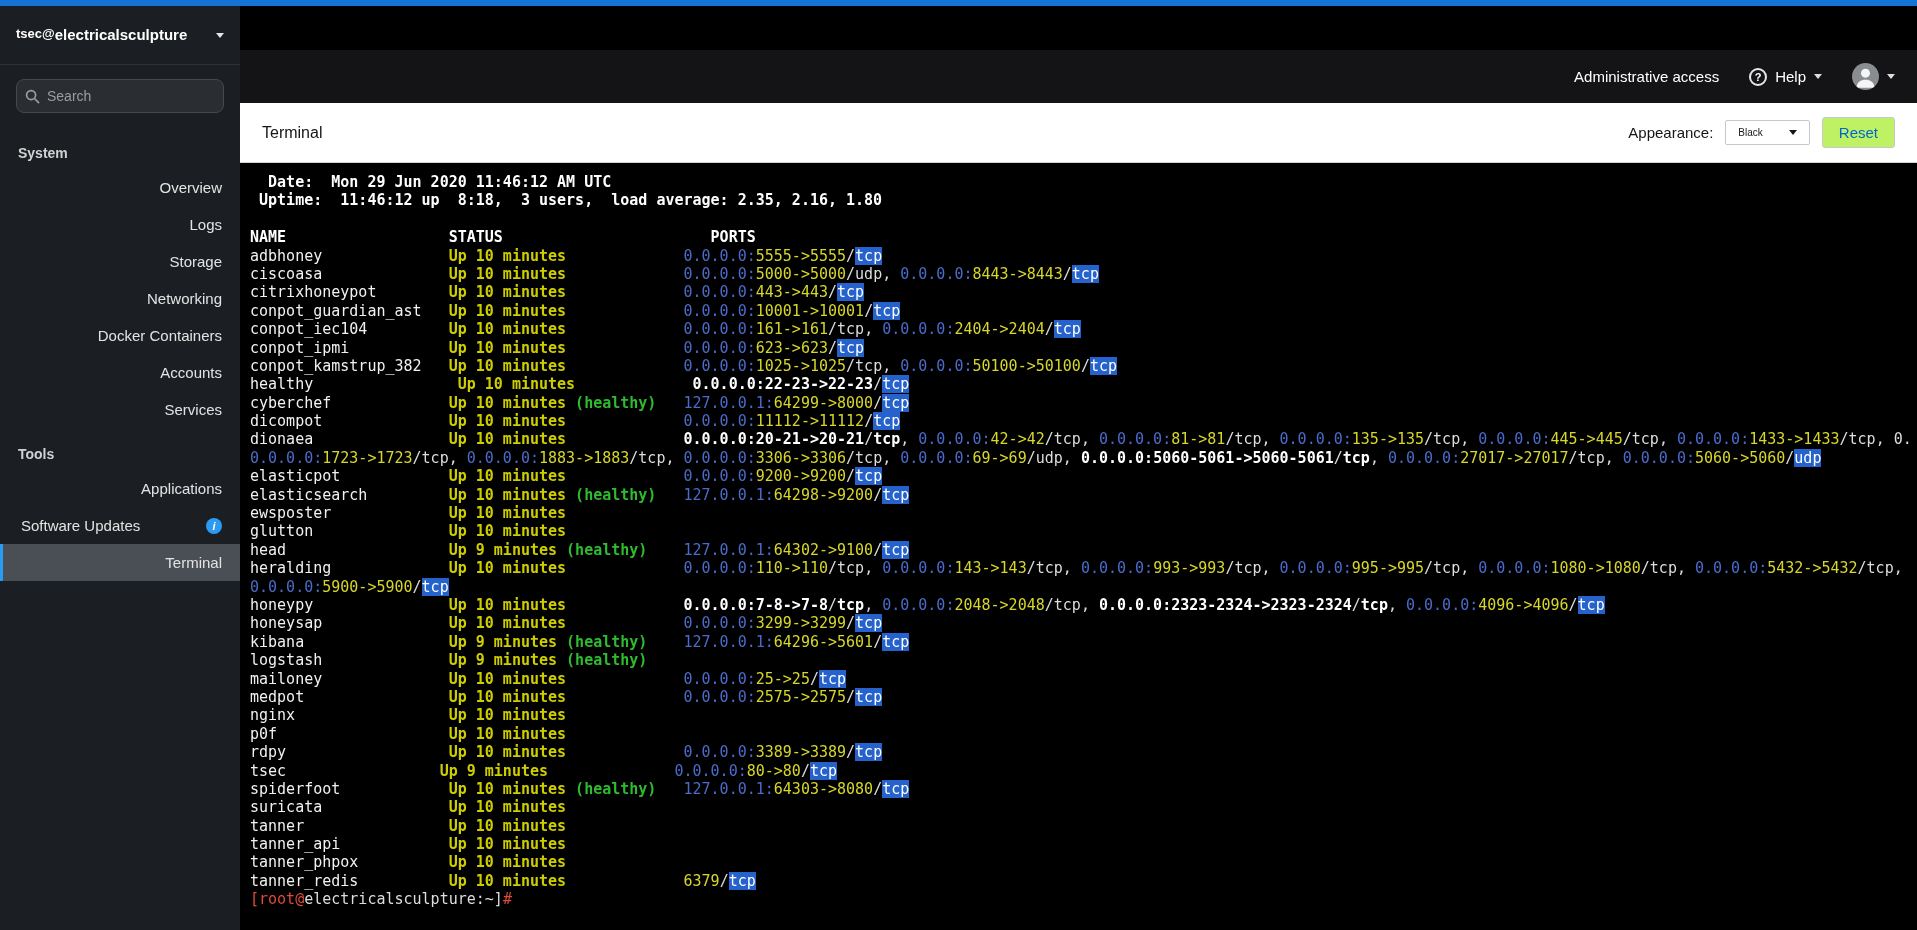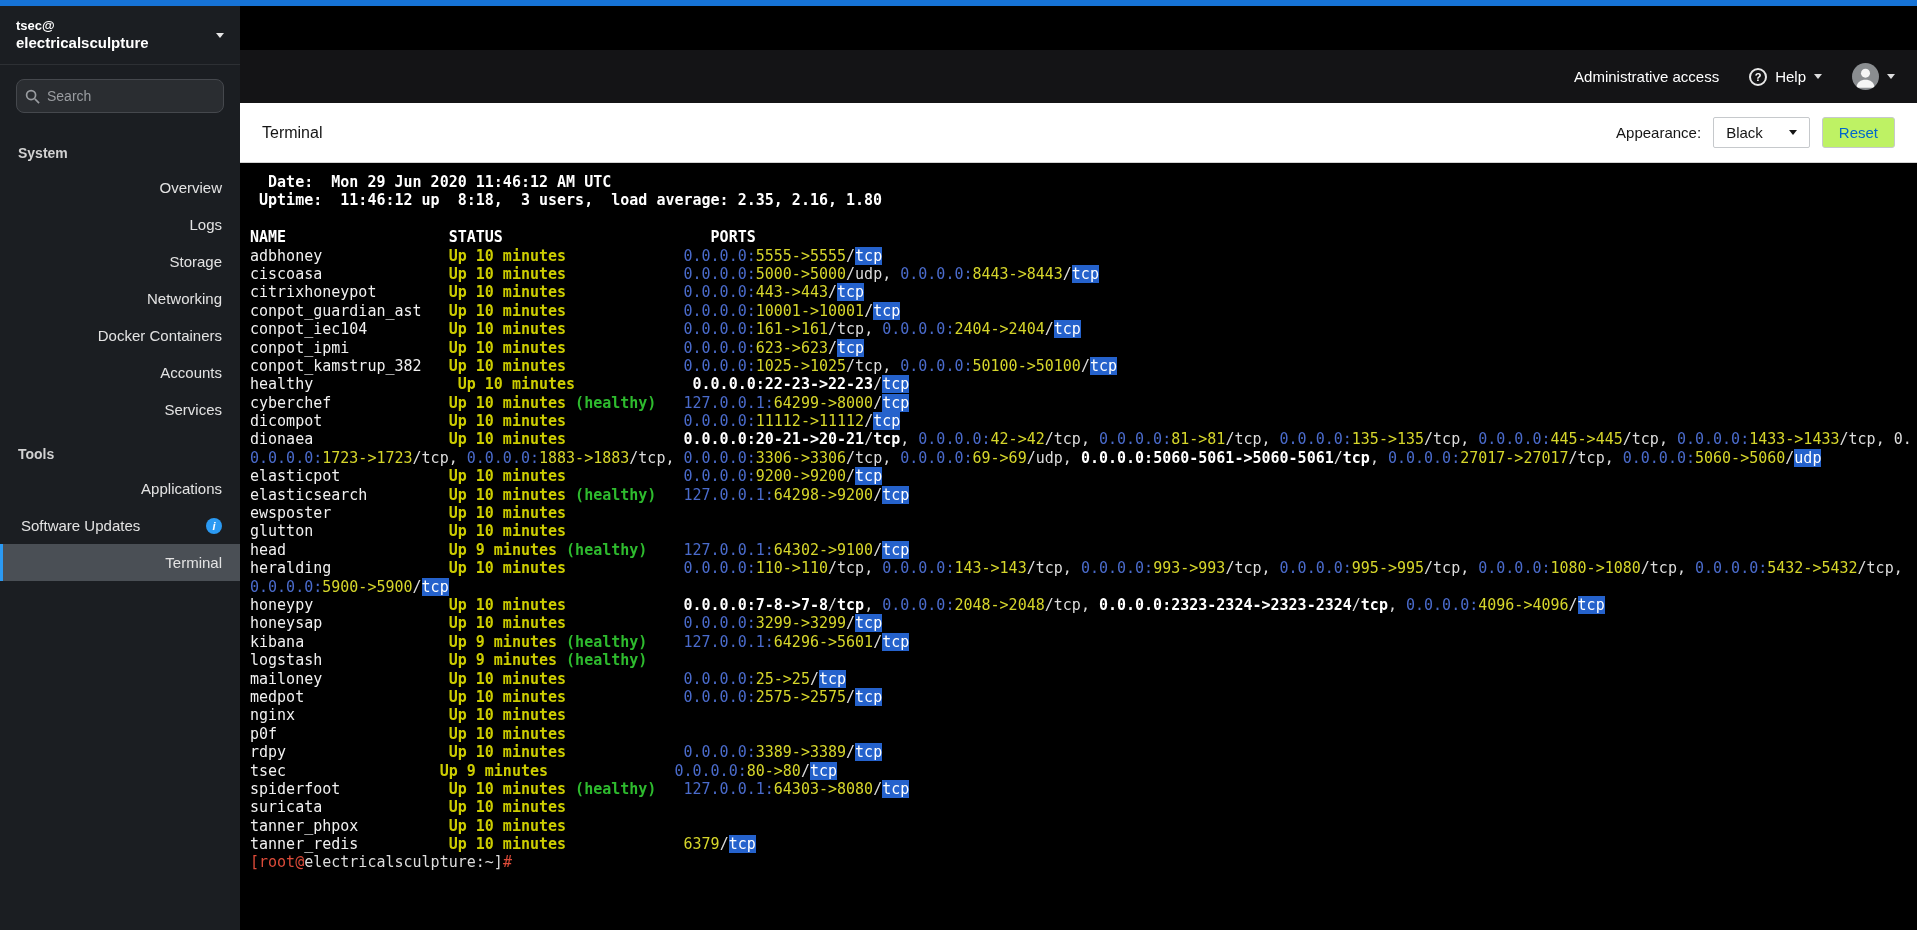--- a/index.html
+++ b/index.html
@@ -6,21 +6,21 @@
   html,body { margin:0; padding:0; width:1917px; height:930px; overflow:hidden;
               font-family:"Liberation Sans", sans-serif; background:#000; }
 
   .topaccent { height:6px; background:#1673d6; }
   .app { display:flex; height:924px; }
 
   
   .sidebar { width:240px; background:#1b1e22; display:flex; flex-direction:column; flex:none; }
   .hostsel { height:59px; display:flex; align-items:center; justify-content:space-between;
              padding:0 16px; border-bottom:1px solid #2d3034; cursor:pointer; }
-  .hosttext { display:flex; flex-direction:column; line-height:1.25;justify-content:center; }
+  .hosttext { display:flex; flex-direction:row; line-height:1.25;justify-content:center; }
   .hosttext .user { color:#fff; font-weight:bold; font-size:13px; }
   .hosttext .host { color:#fff; font-weight:bold; font-size:15px; }
   .caret { display:inline-block; width:0; height:0;
            border-left:4px solid transparent; border-right:4px solid transparent;
            border-top:5px solid currentColor; }
   .hostsel .caret { color:#e6e6e6; }
 
   .search-wrap { margin:14px 16px; position:relative; }
   .search-wrap .sicon { position:absolute; left:9px; top:10px; }
   .search-input { width:100%; height:34px; background:#2a2d31; border:1px solid #45484d;
@@ -49,21 +49,21 @@
   .avatar { width:27px; height:27px; border-radius:50%; background:#8a8d90; overflow:hidden;
             display:flex; align-items:flex-end; justify-content:center; }
 
   .toolbar { height:60px; background:#fff; border-bottom:1px solid #d2d2d2; flex:none;
              display:flex; align-items:center; justify-content:space-between; padding:0 22px; }
   .title { font-size:16px; color:#151515; }
   .tright { display:flex; align-items:center; gap:12px; }
   .applabel { font-size:15px; color:#151515; }
   .select { display:flex; align-items:center; gap:26px; padding:6px 12px;
             border:1px solid #c6c9cc; border-radius:2px; background:#fff;
-            font-size:15px; color:#151515; cursor:pointer; }
+            font-size:10px; color:#151515; cursor:pointer; }
   .select .caret { color:#151515; }
   .reset { padding:6px 16px; border:1px solid #c6c9cc; border-radius:3px; background:#bef264;
            color:#0066cc; font-size:15px; cursor:pointer; font-family:inherit; }
 
   
   .term { flex:1; background:#000; padding:10px 0 0 10px; overflow:hidden;
           font-family:"DejaVu Sans Mono", monospace; font-size:15px; color:#e8e8e8; }
   .tline { height:18.4px; line-height:18.4px; white-space:pre; }
   .wb  { color:#ffffff; font-weight:bold; }
   .nm  { color:#f1f1f1; }
@@ -198,19 +198,21 @@
         <div class="tline"><span class="nm">kibana                </span><span class="sy">Up 9 minutes</span><span class="gr"> (healthy)</span><span>    </span><span class="ipb">127.0.0.1:</span><span class="py">64296-&gt;5601</span><span class="w">/</span><span class="hl">tcp</span></div>
         <div class="tline"><span class="nm">logstash              </span><span class="sy">Up 9 minutes</span><span class="gr"> (healthy)</span></div>
         <div class="tline"><span class="nm">mailoney              </span><span class="sy">Up 10 minutes</span><span>             </span><span class="ipb">0.0.0.0:</span><span class="py">25-&gt;25</span><span class="w">/</span><span class="hl">tcp</span></div>
         <div class="tline"><span class="nm">medpot                </span><span class="sy">Up 10 minutes</span><span>             </span><span class="ipb">0.0.0.0:</span><span class="py">2575-&gt;2575</span><span class="w">/</span><span class="hl">tcp</span></div>
         <div class="tline"><span class="nm">nginx                 </span><span class="sy">Up 10 minutes</span></div>
         <div class="tline"><span class="nm">p0f                   </span><span class="sy">Up 10 minutes</span></div>
         <div class="tline"><span class="nm">rdpy                  </span><span class="sy">Up 10 minutes</span><span>             </span><span class="ipb">0.0.0.0:</span><span class="py">3389-&gt;3389</span><span class="w">/</span><span class="hl">tcp</span></div>
         <div class="tline"><span class="nm">tsec                 </span><span class="sy">Up 9 minutes</span><span>              </span><span class="ipb">0.0.0.0:</span><span class="py">80-&gt;80</span><span class="w">/</span><span class="hl">tcp</span></div>
         <div class="tline"><span class="nm">spiderfoot            </span><span class="sy">Up 10 minutes</span><span class="gr"> (healthy)</span><span>   </span><span class="ipb">127.0.0.1:</span><span class="py">64303-&gt;8080</span><span class="w">/</span><span class="hl">tcp</span></div>
         <div class="tline"><span class="nm">suricata              </span><span class="sy">Up 10 minutes</span></div>
+        <div class="tline"><span class="nm">tanner                </span><span class="sy">Up 10 minutes</span></div>
+        <div class="tline"><span class="nm">tanner_api            </span><span class="sy">Up 10 minutes</span></div>
         <div class="tline"><span class="nm">tanner_phpox          </span><span class="sy">Up 10 minutes</span></div>
         <div class="tline"><span class="nm">tanner_redis          </span><span class="sy">Up 10 minutes</span><span>             </span><span class="py">6379</span><span class="w">/</span><span class="hl">tcp</span></div>
         <div class="tline"><span class="rd">[root@</span><span class="wp">electricalsculpture:~]</span><span class="rd">#</span><span> </span></div>
       </div>
 
   </div>
 </div>
 
 </body></html>

